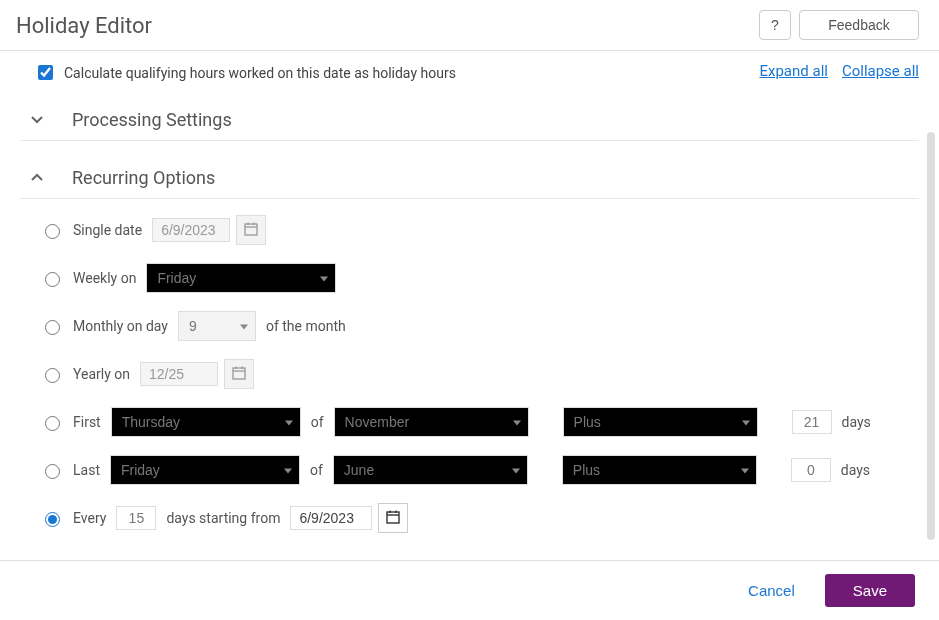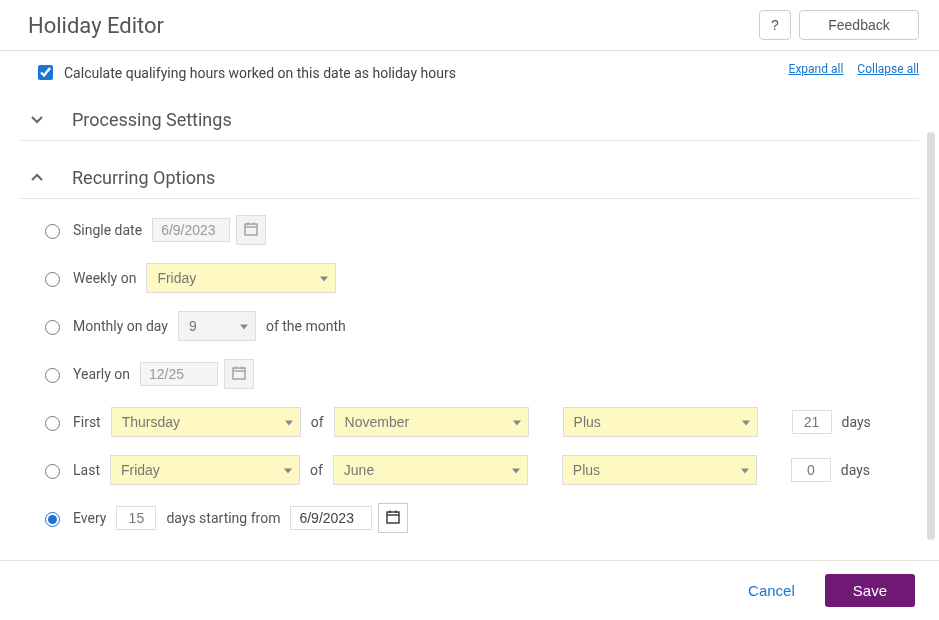--- a/index.html
+++ b/index.html
@@ -11,21 +11,21 @@
     background: #fff;
     width: 939px;
     height: 620px;
     overflow: hidden;
     position: relative;
   }
   .header {
     display: flex;
     align-items: center;
     justify-content: space-between;
-    padding: 10px 20px 10px 28px;
+    padding: 10px 20px 10px 16px;
     border-bottom: 1px solid #e0e0e0;
   }
   .title {
     font-size: 22px;
     font-weight: 400;
     color: #555;
   }
   .header-right {
     display: flex;
     gap: 8px;
@@ -75,21 +75,21 @@
   }
   .chk-row input[type="checkbox"] {
     width: 15px;
     height: 15px;
     accent-color: #1976d2;
     cursor: pointer;
   }
   .links {
     display: flex;
     gap: 14px;
-    font-size: 12px;
+    font-size: 15px;
   }
   .links a {
     color: #1976d2;
     text-decoration: underline;
     cursor: pointer;
   }
   .section {
     margin-top: 18px;
   }
   .section-hdr {
@@ -147,21 +147,21 @@
     color: #999;
   }
   .txt-date { width: 78px; }
   .txt-small { width: 40px; text-align: center; }
   .txt-small-e { width: 40px; text-align: center; padding-left:8px;}
   .sel {
     border: 1px solid #ddd;
     padding: 4px 24px 4px 10px;
     font-size: 14px;
     color: #777;
-    background: #fef9c3;
+    background: #000000;
     height: 30px;
     appearance: none;
     position: relative;
     cursor: pointer;
   }
   .sel-wrap {
     position: relative;
     display: inline-block;
   }
   .sel-wrap::after {

